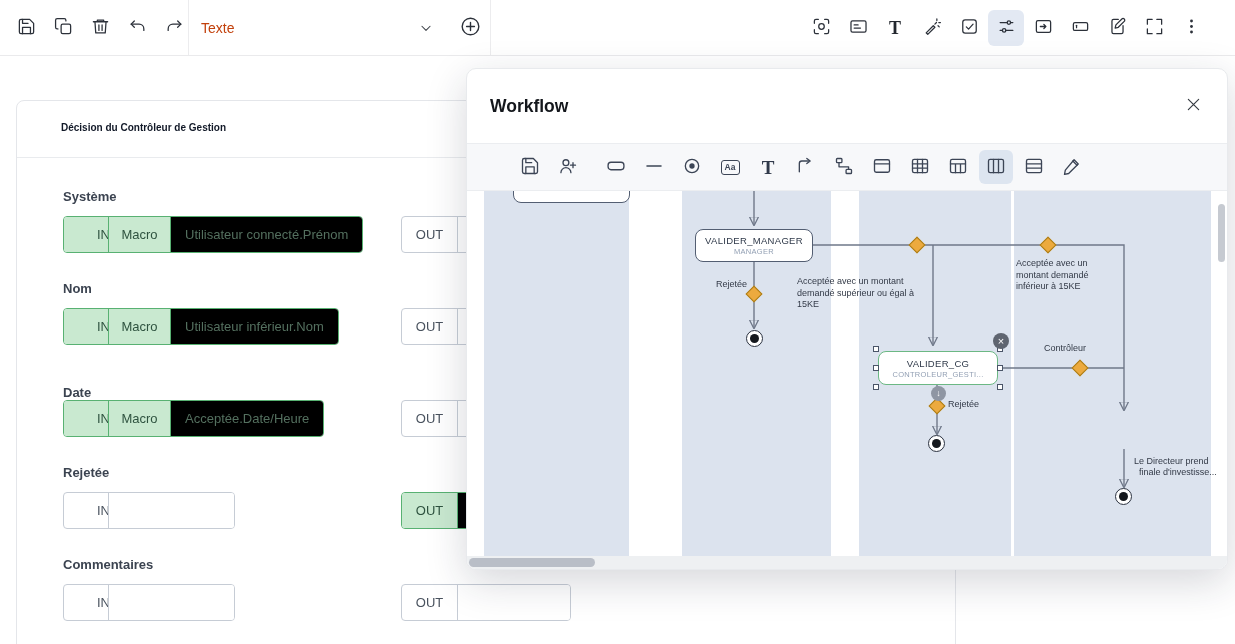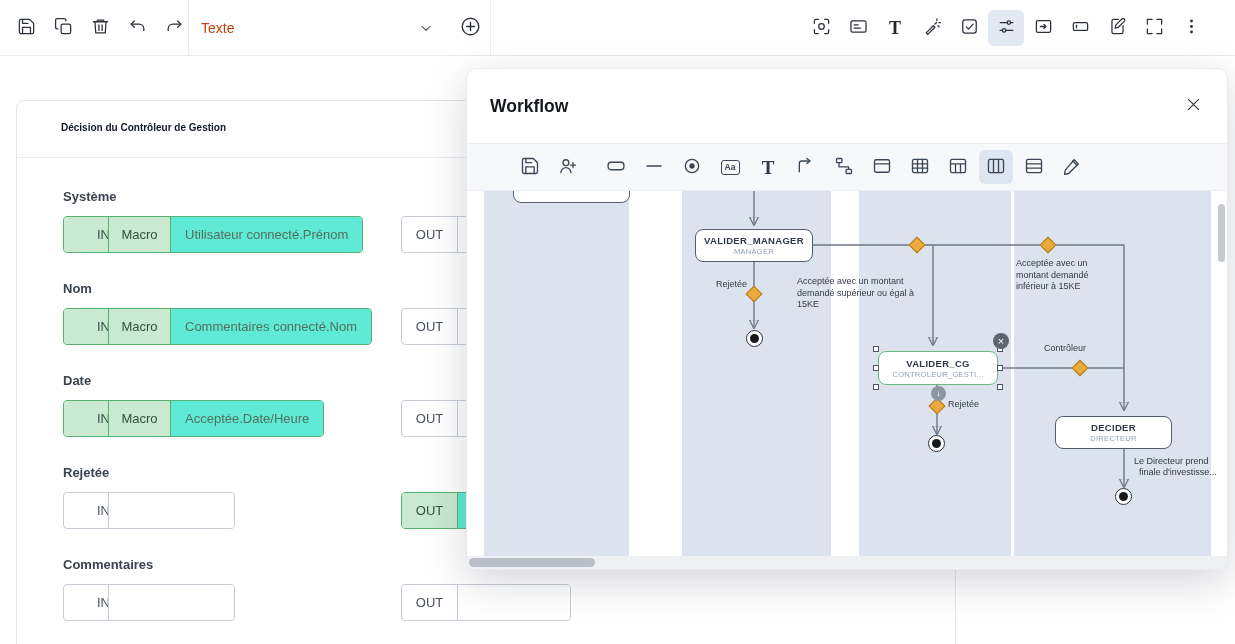--- a/index.html
+++ b/index.html
@@ -39,21 +39,21 @@
   .fgroup { position:absolute; display:flex; height:37px; border-radius:4px; background:#fff; overflow:hidden; }
   .fgroup.greenb { border:1px solid #58b172; }
   .fgroup.grayb  { border:1px solid #c6ccd5; }
   .fc { display:flex; align-items:center; justify-content:center; font-size:13px; height:100%; }
   .greenb .fc + .fc { border-left:1px solid #58b172; }
   .grayb  .fc + .fc { border-left:1px solid #c6ccd5; }
   .fc.cin   { width:44px;padding-left:35px; }
   .fc.cmacro{ width:62px; }
   .fc.cout  { width:55px; }
   .fc.gdark { background:#c9e9d0; color:#2e523f; }
-  .fc.glight{ background:#5eead4; color:#54705f; padding:0 14px; white-space:nowrap; }
+  .fc.glight{ background:#000000; color:#54705f; padding:0 14px; white-space:nowrap; }
   .fc.wlab  { color:#49525e; }
   .fc.winput{ width:126px; background:#fff; }
   .fc.woutput{ width:113px; background:#fff; }
   .fc.goutput{ width:113px; }
 
   
   .modal { position:absolute; left:466px; top:68px; width:762px; height:502px; background:#fff;
     border:1px solid #e8eaed; border-radius:10px; box-shadow:0 12px 40px rgba(25,35,55,.18);
     z-index:10; overflow:hidden; }
   .modal-header { height:74px; display:flex; align-items:center; justify-content:space-between;
@@ -73,21 +73,21 @@
   .t-glyph { font-family:"Liberation Serif","DejaVu Serif",serif; font-weight:700; font-size:19px;
     line-height:1; color:#30394a; }
 
   
   .canvas { position:absolute; left:0; top:122px; width:762px; height:367px; background:#fff; overflow:hidden; }
   .lane { position:absolute; top:0; height:367px; background:#dce3ee; }
   .edges { position:absolute; left:0; top:0; }
   .edges path { stroke:#6f7889; stroke-width:1.4; fill:none; }
   .wf-node { position:absolute; background:#fff; border:1.3px solid #535e72; border-radius:8px;
     display:flex; flex-direction:column; align-items:center; justify-content:center; gap:1px; z-index:3; }
-  .wf-node .nt { font-size:9.5px; font-weight:700; color:#2f3949; letter-spacing:.3px; white-space:nowrap; }
+  .wf-node .nt { font-size:9.5px; font-weight:400; color:#2f3949; letter-spacing:.3px; white-space:nowrap; }
   .wf-node .ns { font-size:7.5px; color:#93a0b4; letter-spacing:.3px; white-space:nowrap; }
   .wf-node.selected { border-color:#6cb884; }
   .diamond { position:absolute; width:12px; height:12px; background:#ecaa3e; border:1px solid #a97c16;
     transform:rotate(45deg); z-index:4; }
   .endnode { position:absolute; width:17px; height:17px; border:1.6px solid #2b3240; border-radius:50%;
     background:#fff; z-index:4; }
   .endnode i { position:absolute; inset:3px; background:#15181d; border-radius:50%; }
   .elabel { position:absolute; font-size:9px; color:#333a47; line-height:1.3; z-index:4; }
   .handle { position:absolute; width:6px; height:6px; background:#fff; border:1px solid #4a5568; z-index:6; }
   .node-x { position:absolute; width:16px; height:16px; border-radius:50%; background:#5f6570; color:#fff;
@@ -234,28 +234,28 @@
     </div>
     <div class="fgroup grayb" style="left:384px;top:115px">
       <span class="fc cout wlab">OUT</span>
       <span class="fc woutput"></span>
     </div>
 
     <div class="flabel" style="top:180px">Nom</div>
     <div class="fgroup greenb" style="left:46px;top:207px">
       <span class="fc cin gdark">IN</span>
       <span class="fc cmacro gdark">Macro</span>
-      <span class="fc glight">Commentaires connecté.Nom</span>
+      <span class="fc glight">Utilisateur inférieur.Nom</span>
     </div>
     <div class="fgroup grayb" style="left:384px;top:207px">
       <span class="fc cout wlab">OUT</span>
       <span class="fc woutput"></span>
     </div>
 
-    <div class="flabel" style="top:272px">Date</div>
+    <div class="flabel" style="top:284px">Date</div>
     <div class="fgroup greenb" style="left:46px;top:299px">
       <span class="fc cin gdark">IN</span>
       <span class="fc cmacro gdark">Macro</span>
       <span class="fc glight">Acceptée.Date/Heure</span>
     </div>
     <div class="fgroup grayb" style="left:384px;top:299px">
       <span class="fc cout wlab">OUT</span>
       <span class="fc woutput"></span>
     </div>
 
@@ -413,24 +413,20 @@
       </div>
       <span class="handle" style="left:406px;top:155px"></span>
       <span class="handle" style="left:530px;top:155px"></span>
       <span class="handle" style="left:406px;top:174px"></span>
       <span class="handle" style="left:530px;top:174px"></span>
       <span class="handle" style="left:406px;top:193px"></span>
       <span class="handle" style="left:530px;top:193px"></span>
       <button class="node-x" style="left:526px;top:142px">×</button>
       <button class="node-down" style="left:464px;top:195px">↓</button>
 
-      <div class="wf-node" style="left:588px;top:225px;width:117px;height:33px">
-        <div class="nt">DECIDER</div>
-        <div class="ns">DIRECTEUR</div>
-      </div>
 
       <span class="diamond" style="left:281px;top:97px"></span>
       <span class="diamond" style="left:444px;top:48px"></span>
       <span class="diamond" style="left:575px;top:48px"></span>
       <span class="diamond" style="left:607px;top:171px"></span>
       <span class="diamond" style="left:464px;top:209px"></span>
 
       <span class="endnode" style="left:279px;top:139px">
           <i></i>
         </span>

